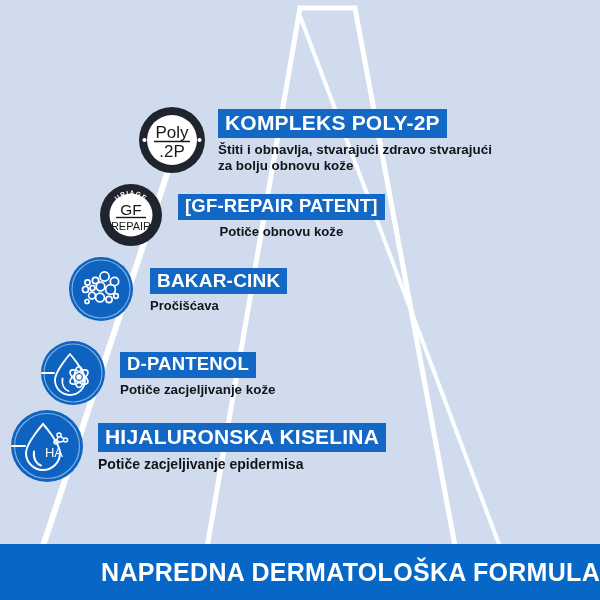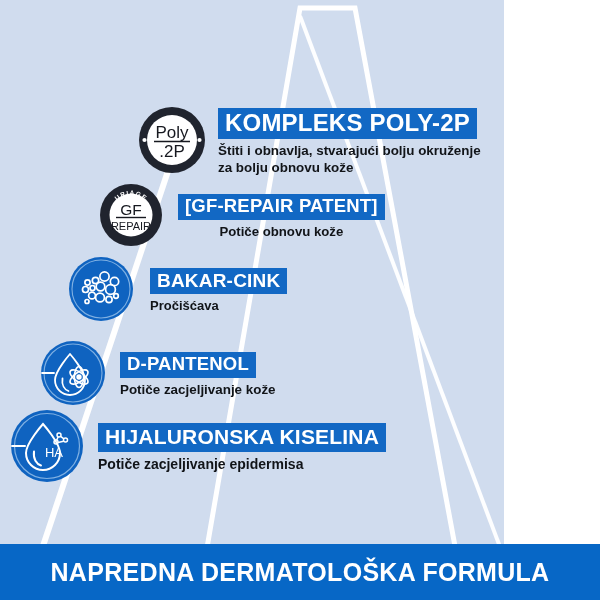--- a/index.html
+++ b/index.html
@@ -3,21 +3,21 @@
 <meta charset="utf-8">
 <style>
   * { box-sizing: border-box; margin: 0; padding: 0; }
   html, body {
     width: 600px; height: 600px;
     font-family: "Liberation Sans", sans-serif;
     overflow: hidden;
   }
   #stage {
     position: relative;
-    width: 504px; height: 600px;
+    width: 600px; height: 600px;
     background: #d0dcee;
   }
   
   #bg-chevrons {
     position: absolute;
     left: 0; top: 0;
     width: 600px; height: 600px;
     pointer-events: none;
   }
   
@@ -57,21 +57,21 @@
   .desc {
     color: #111418;
     font-weight: 700;
     margin-top: 4px;
     line-height: 1.22;
     white-space: pre-line;
   }
 
   
   #row-poly      { left: 136px; top: 104px; }
-  #row-poly .title-chip { font-size: 24px; }
+  #row-poly .title-chip { font-size: 21px; }
   #row-poly .desc       { font-size: 13.4px; }
 
   #row-gf        { left: 98px; top: 182px; }
   #row-gf .title-chip   { font-size: 18.5px; }
   #row-gf .desc         { font-size: 13.2px; text-align: center; }
 
   #row-cuzn      { left: 68px; top: 256px; }
   #row-cuzn .title-chip { font-size: 19px; }
   #row-cuzn .desc       { font-size: 13px; }
 
@@ -90,21 +90,21 @@
   #row-gf .texts        { margin-left: 14px; }
 
   
   #banner {
     position: absolute;
     left: 0; bottom: 0;
     width: 600px; height: 56px;
     background: #0767c6;
     display: flex;
     align-items: center;
-    justify-content: center;
+    justify-content: flex-end;
   }
   #banner .banner-text {
     color: #ffffff;
     font-size: 25px;
     font-weight: 700;
     letter-spacing: .3px;
     white-space: nowrap;
   }
 </style>
 </head>
@@ -132,21 +132,21 @@
         <circle cx="36" cy="36" r="25" fill="#ffffff"></circle>
         <circle cx="8.5" cy="36" r="2.1" fill="#ffffff"></circle>
         <circle cx="63.5" cy="36" r="2.1" fill="#ffffff"></circle>
         <text x="36" y="34" text-anchor="middle" font-family="Liberation Sans, sans-serif" font-size="17" fill="#16181f">Poly</text>
         <line x1="18" y1="37.5" x2="54" y2="37.5" stroke="#16181f" stroke-width="1.6"></line>
         <text x="36" y="53" text-anchor="middle" font-family="Liberation Sans, sans-serif" font-size="17" fill="#16181f">.2P</text>
       </svg>
     </div>
     <div class="texts">
       <div class="title-chip">KOMPLEKS POLY-2P</div>
-      <div class="desc">Štiti i obnavlja, stvarajući bolju okruženje
+      <div class="desc">Štiti i obnavlja, stvarajući zdravo stvarajući
 za bolju obnovu kože</div>
     </div>
   </div>
 
   <div class="row" id="row-gf">
     <div class="icon-wrap">
       <svg width="66" height="66" viewBox="0 0 66 66">
         <defs>
           <path id="arcTop" d="M 13 33 A 20 20 0 0 1 53 33"></path>
           <path id="arcBot" d="M 12.5 33 A 20.5 20.5 0 0 0 53.5 33"></path>

